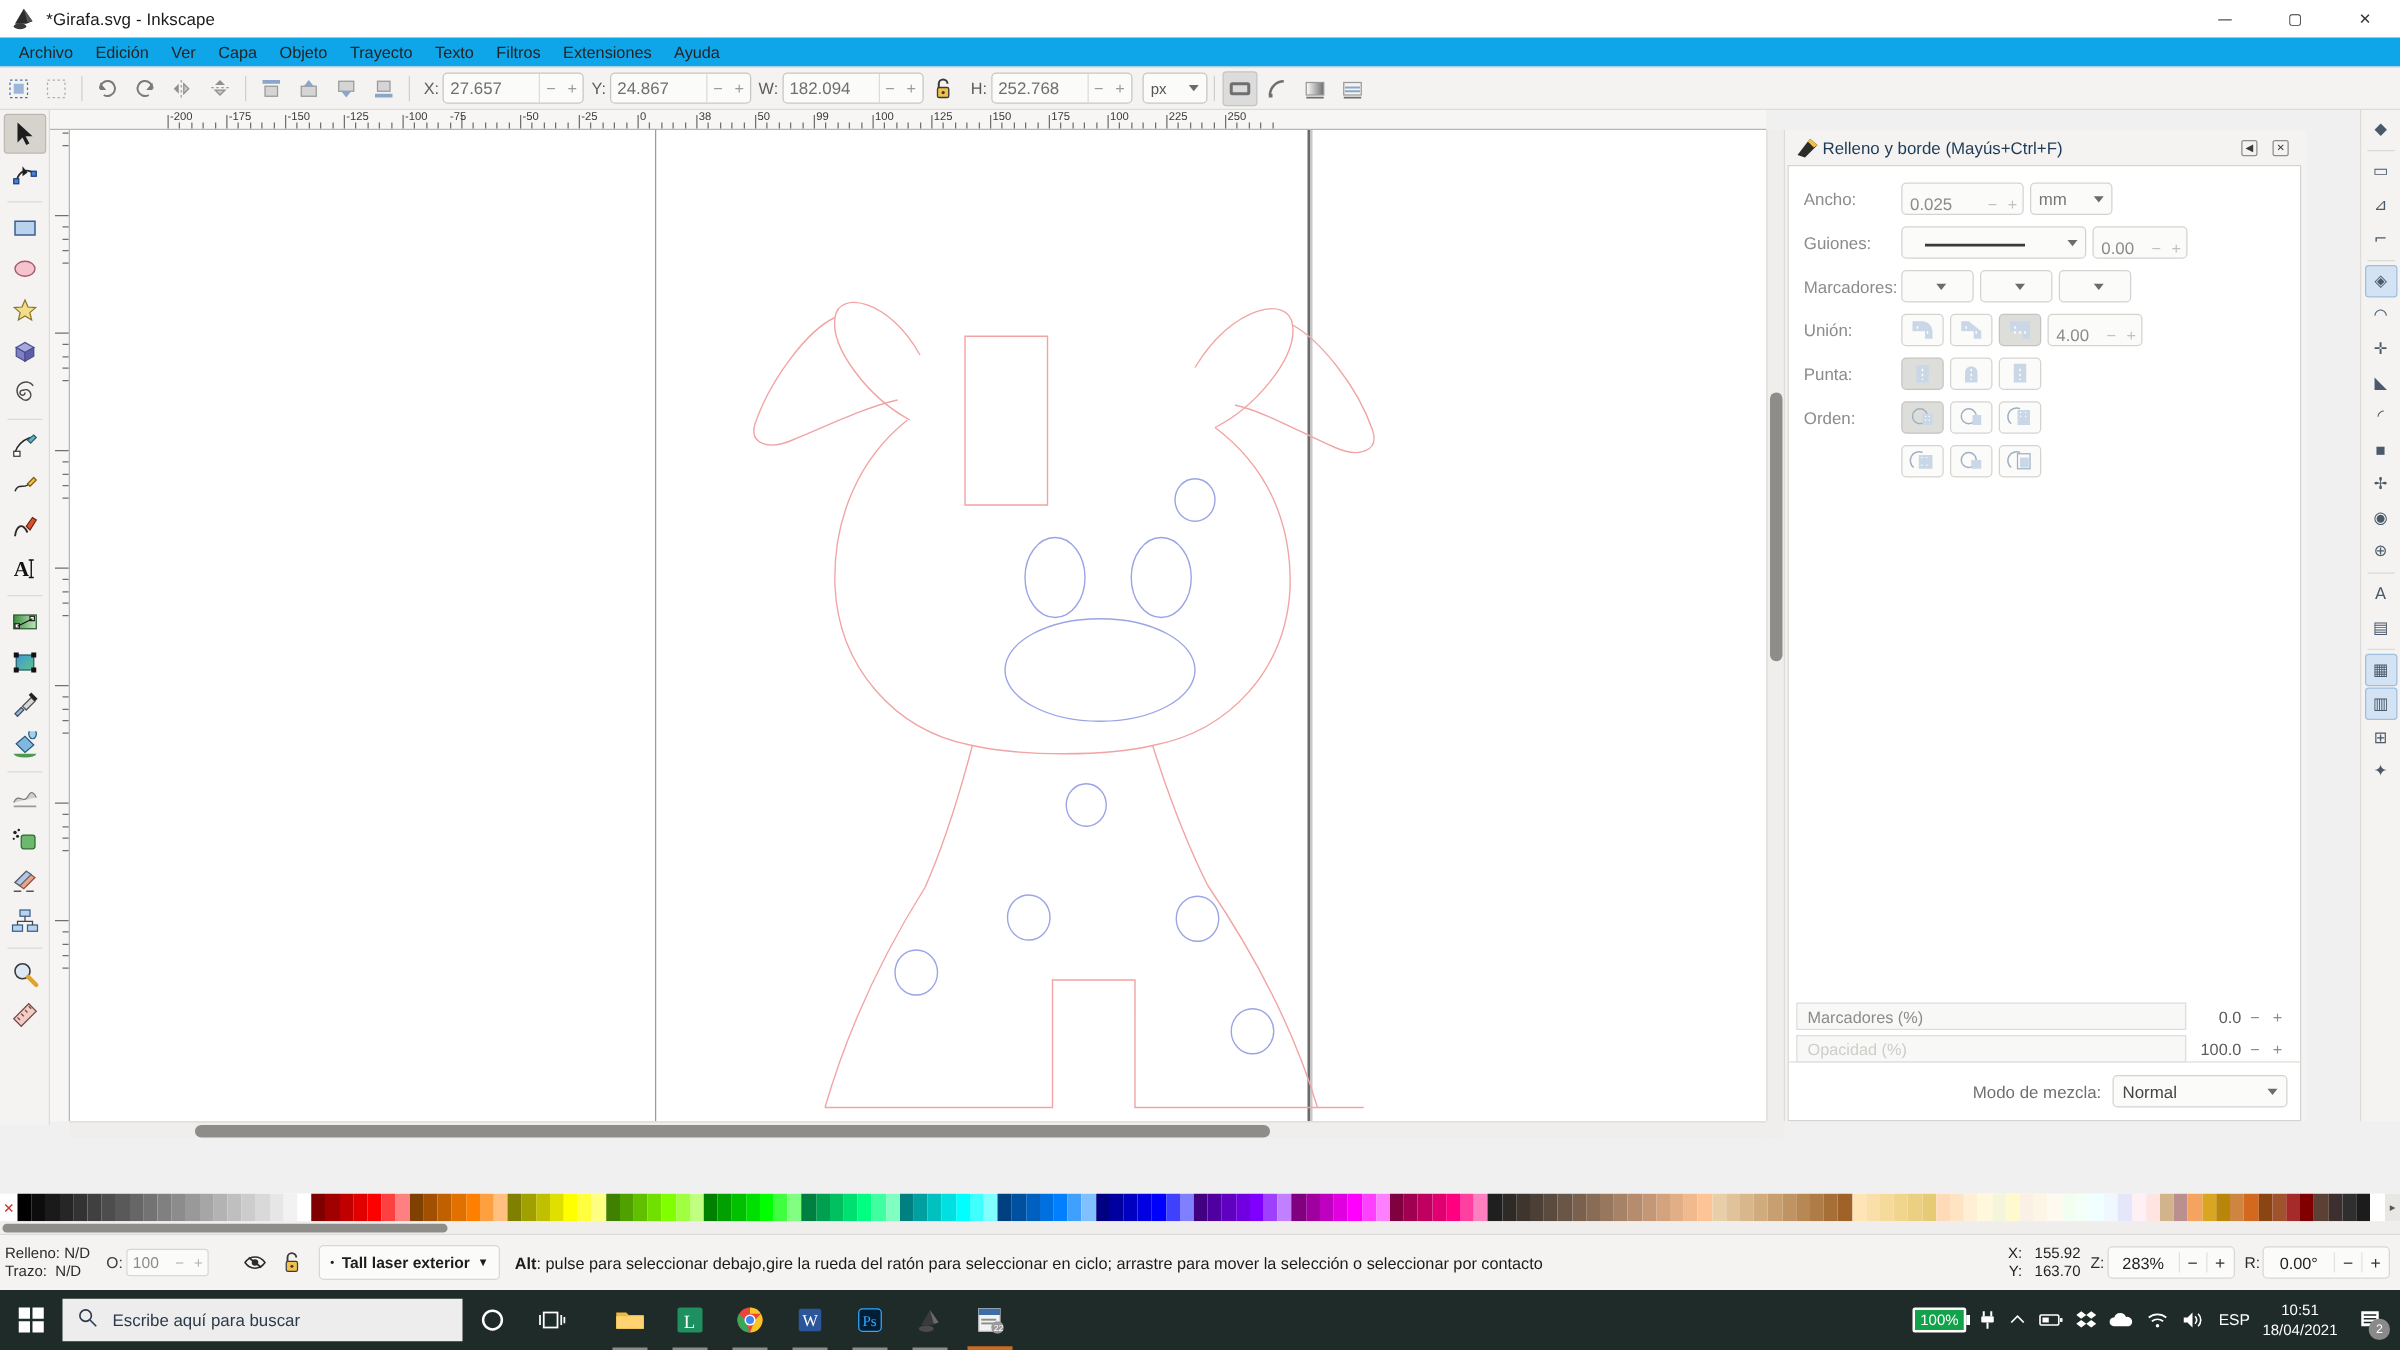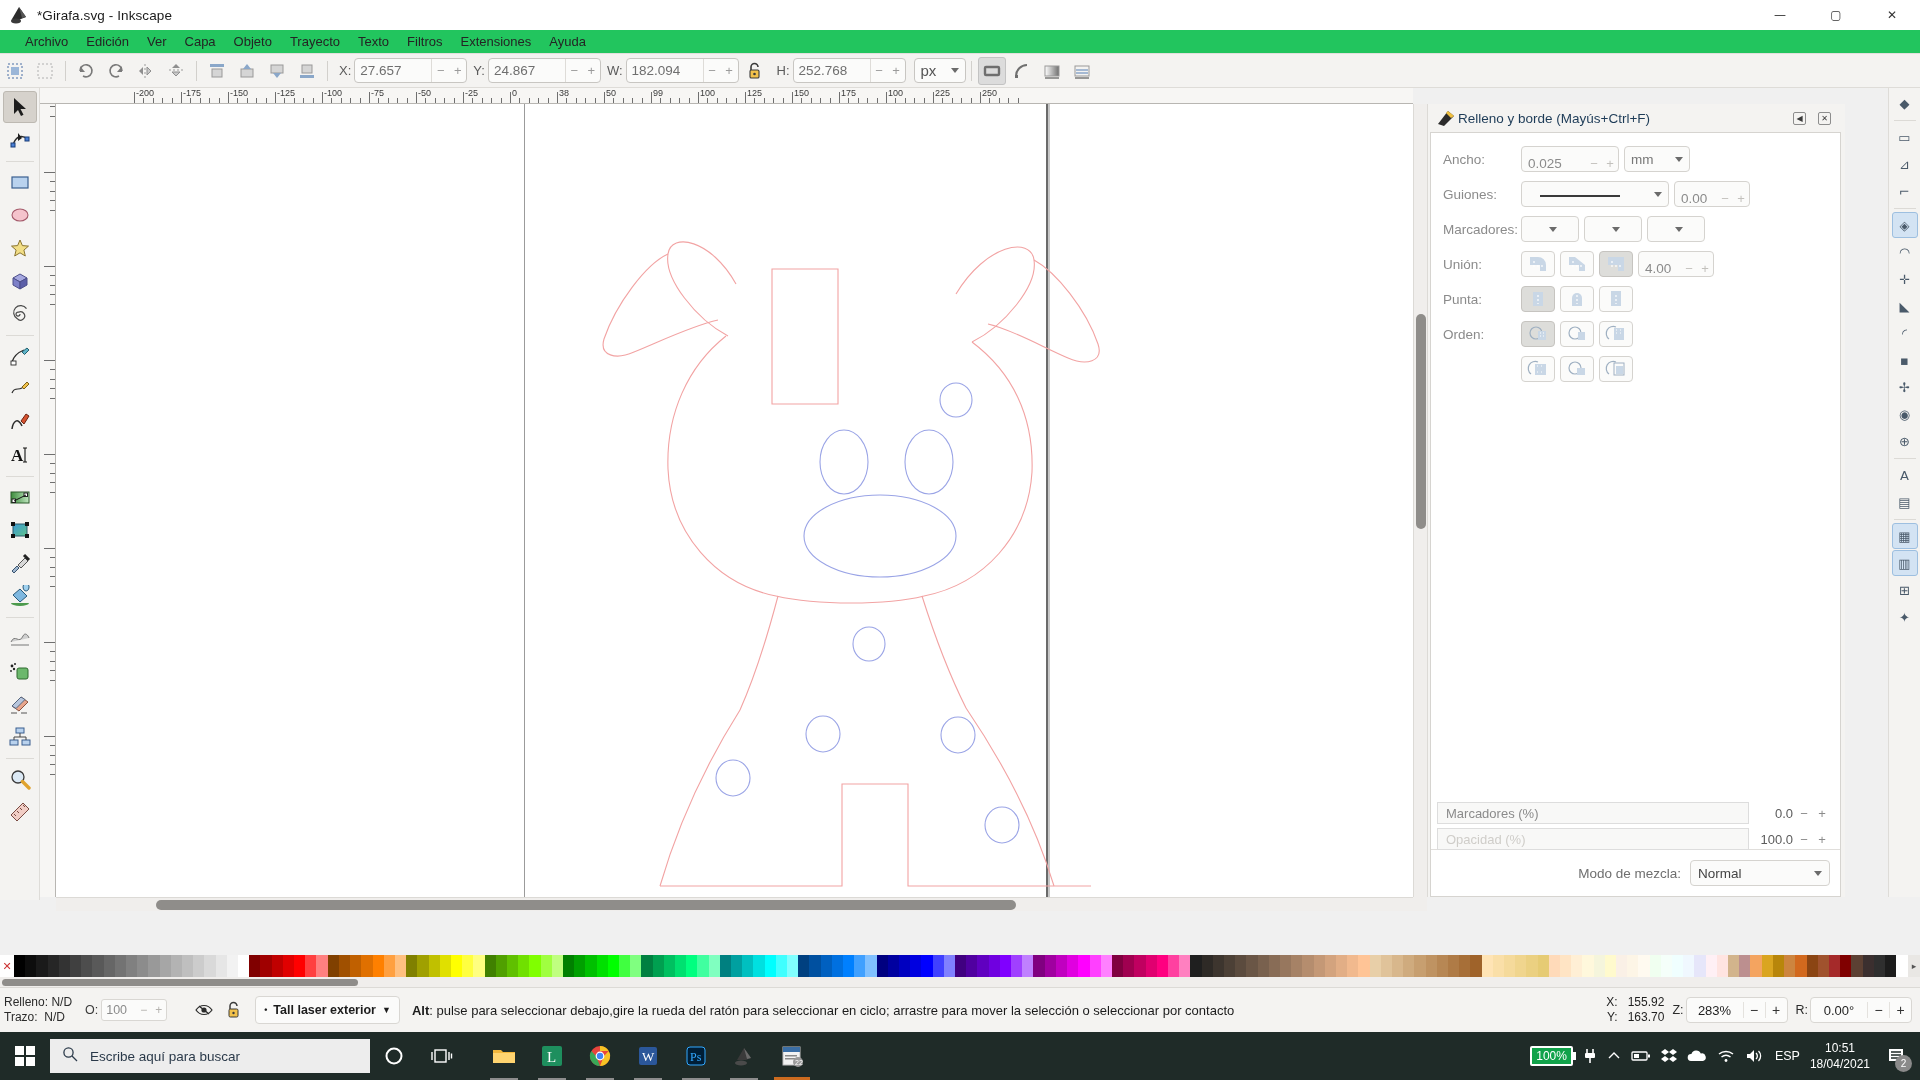--- a/index.html
+++ b/index.html
@@ -20,21 +20,21 @@
   .tb-icon svg { display: block; }
   .tb-title { font-size: 13.5px; color: #1a1a1a; margin-left: 7px; letter-spacing: .1px; }
   .tb-btns { margin-left: auto; display: flex; height: 30px; }
   .tb-btn { width: 56px; height: 30px; display: flex; align-items: center; justify-content: center;
             font-size: 13px; color: #333; }
   .tb-btn span { font-family: "DejaVu Sans", sans-serif; font-size: 12px; line-height: 1; }
 
   
   .menubar {
     position: absolute; top: 30px; left: 0; width: 1920px; height: 24px;
-    background: #22c55e; display: flex; align-items: center; padding-left: 16px;
+    background: #0ea5e9; display: flex; align-items: center; padding-left: 6px;
     border-bottom: 1px solid #e2e0dd;
   }
   .menu-item { font-size: 13px; color: #242424; padding: 2px 9px; cursor: default; }
 
   
   .toolctl {
     position: absolute; top: 54px; left: 0; width: 1920px; height: 34px;
     background: #f4f3f1; display: flex; align-items: center; gap: 0px;
     border-bottom: 1px solid #dedcd8;
   }
@@ -51,21 +51,21 @@
     width: 76px; height: 23px; border: none; outline: none; background: transparent;
     font-size: 13.5px; color: #6f6f6f; font-family: "Liberation Sans", sans-serif; padding-left: 5px;
   }
   .spin .sbtns { display: flex; border-left: 1px solid #dedcd8; height: 23px; }
   .spin .sb { width: 17px; display: flex; align-items: center; justify-content: center;
               font-size: 13px; color: #9b9b9b; }
   .unit-combo {
     display: flex; align-items: center; justify-content: space-between;
     height: 25px; min-width: 52px; padding: 0 6px;
     border: 1px solid #c8c6c2; border-radius: 4px; background: #fbfbfa;
-    font-size: 15px; color: #555;
+    font-size: 12px; color: #555;
   }
   .caret { width:0;height:0;border-left:4px solid transparent;border-right:4px solid transparent;
            border-top:5px solid #6b6b6b; margin-left:6px; }
   .lock-ico { width: 20px; height: 22px; margin: 0 6px; display:flex;align-items:center;justify-content:center;}
 
   
   .toolbox {
     position: absolute; top: 88px; left: 0; width: 40px; bottom: 180px;
     background: #f4f3f1; border-right: 1px solid #dedcd8;
     display: flex; flex-direction: column; align-items: center; padding-top: 3px;
@@ -648,21 +648,21 @@
       <div class="rtick" style="left: 253.8px; height: 5px;"></div>
       <div class="rtick" style="left: 263.2px; height: 5px;"></div>
       <div class="rtick" style="left: 272.6px; height: 5px;"></div>
       <div class="rtick" style="left: 282px; height: 11px;"></div>
       <div class="rlab" style="left: 284px;">-100</div>
       <div class="rtick" style="left: 291.4px; height: 5px;"></div>
       <div class="rtick" style="left: 300.8px; height: 5px;"></div>
       <div class="rtick" style="left: 310.2px; height: 5px;"></div>
       <div class="rtick" style="left: 319.6px; height: 5px;"></div>
       <div class="rtick" style="left: 329px; height: 11px;"></div>
-      <div class="rlab" style="left: 331px;">-75</div>
+      <div class="rlab" style="left: 320px;">-75</div>
       <div class="rtick" style="left: 338.4px; height: 5px;"></div>
       <div class="rtick" style="left: 347.8px; height: 5px;"></div>
       <div class="rtick" style="left: 357.2px; height: 5px;"></div>
       <div class="rtick" style="left: 366.6px; height: 5px;"></div>
       <div class="rtick" style="left: 376px; height: 11px;"></div>
       <div class="rlab" style="left: 378px;">-50</div>
       <div class="rtick" style="left: 385.4px; height: 5px;"></div>
       <div class="rtick" style="left: 394.8px; height: 5px;"></div>
       <div class="rtick" style="left: 404.2px; height: 5px;"></div>
       <div class="rtick" style="left: 413.6px; height: 5px;"></div>

